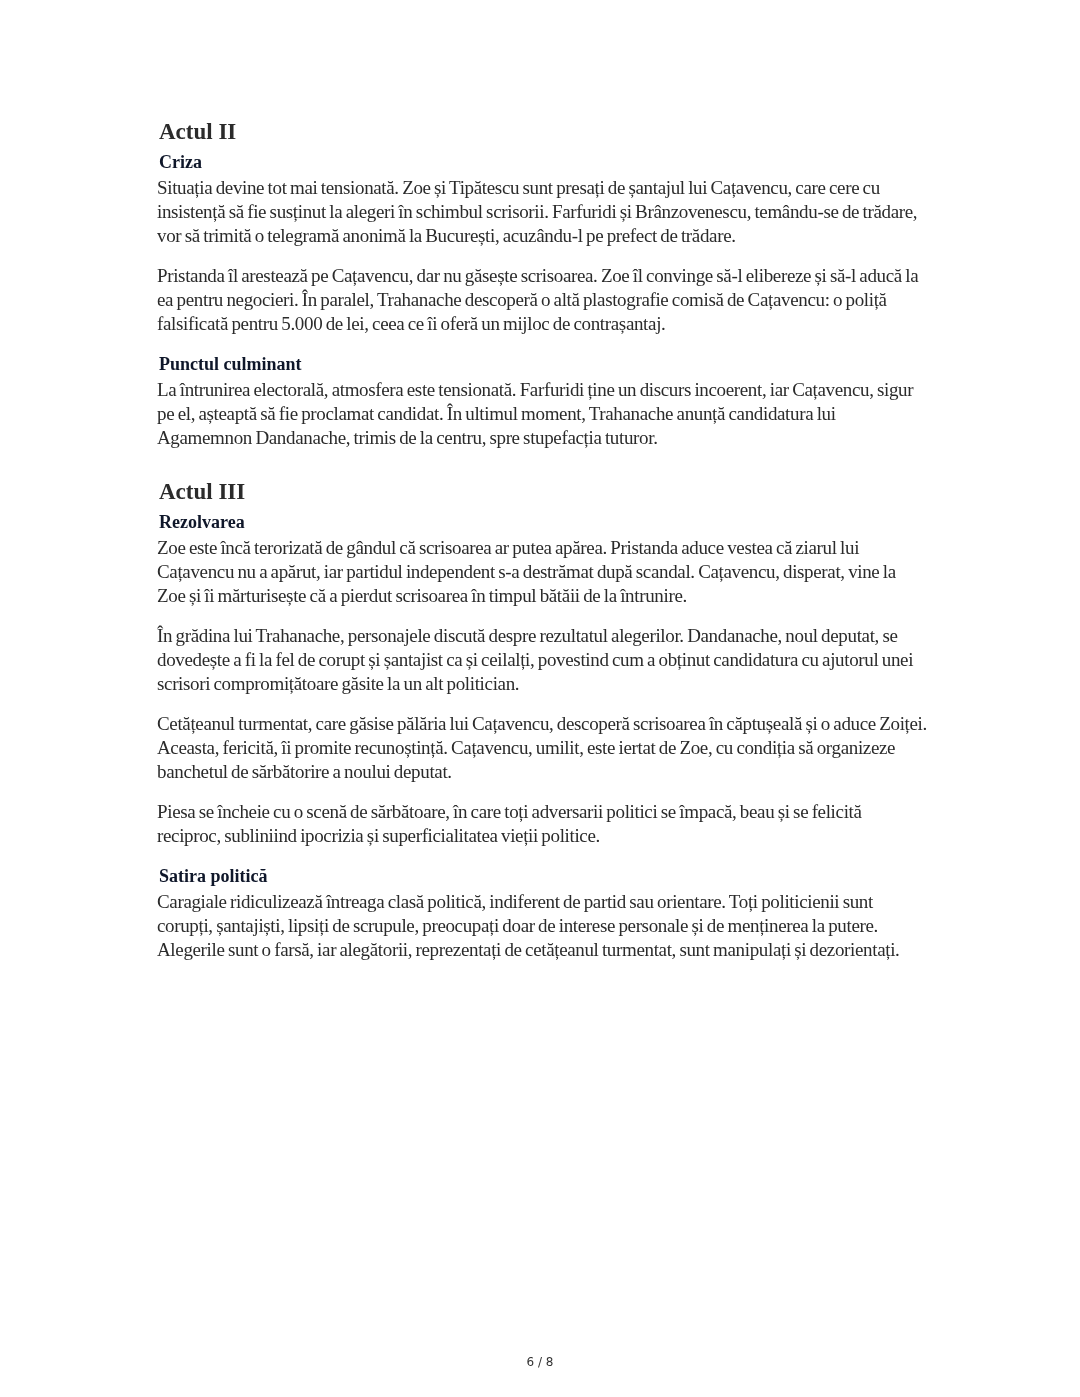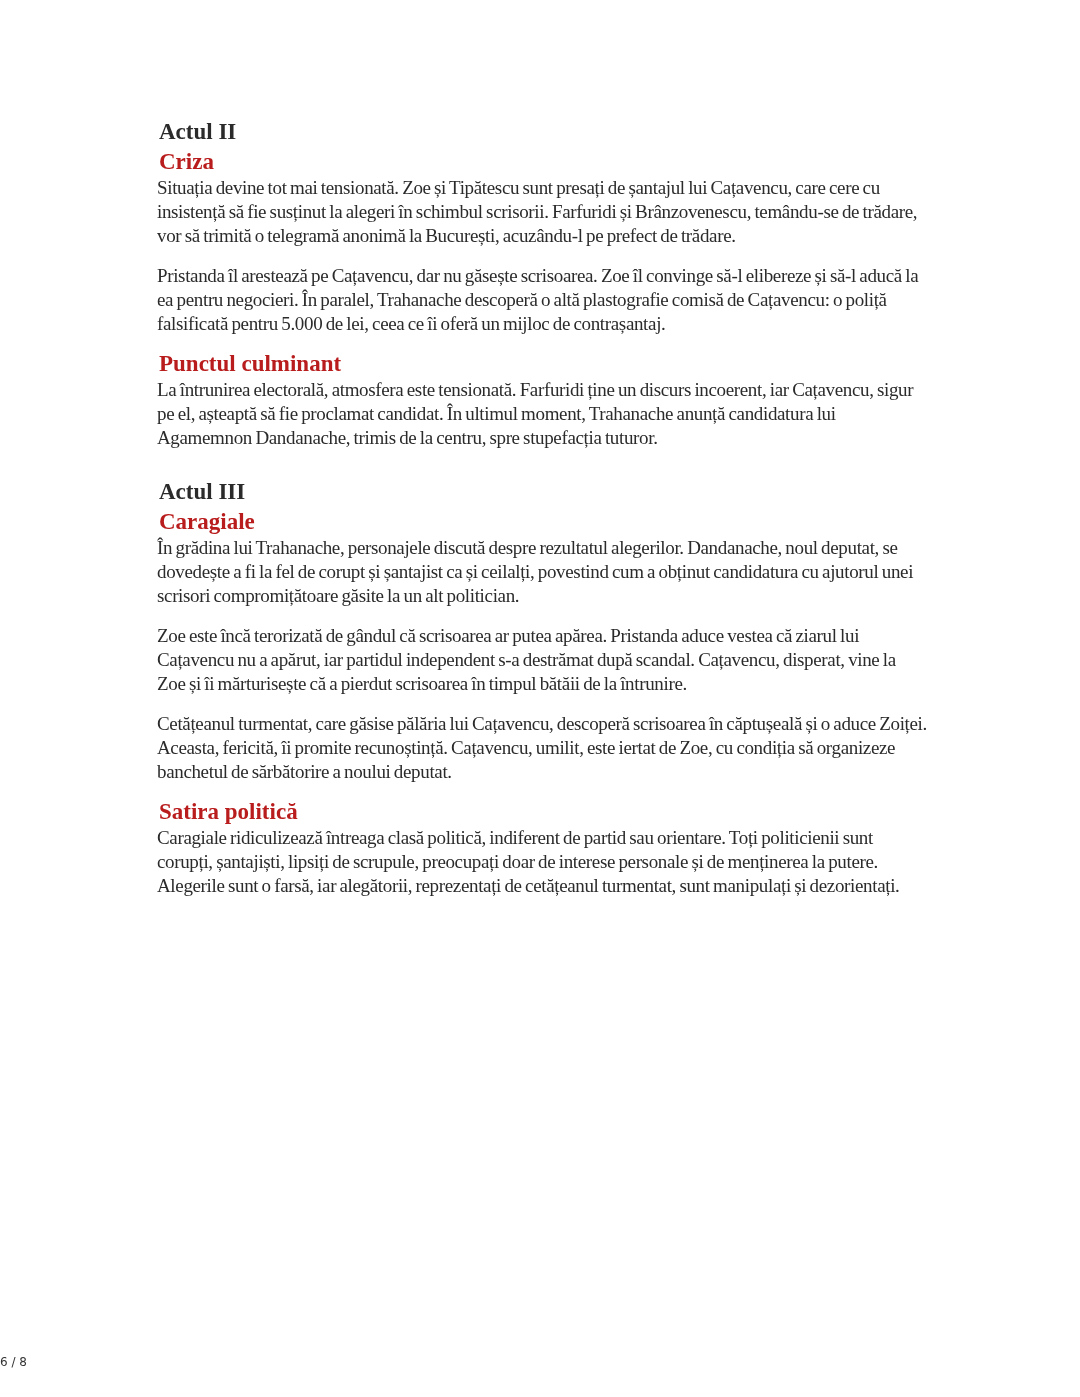--- a/index.html
+++ b/index.html
@@ -17,47 +17,48 @@
     font-family: "Liberation Serif", "DejaVu Serif", serif;
     font-size: 19px;
   }
   h2.act {
     font-family: "Liberation Serif", "DejaVu Serif", serif;
     font-weight: bold; font-size: 23px; line-height: 28px;
     margin: 28px 0 4px 2px; color: #2b2b2b;
   }
   h3.sub {
     font-family: "Liberation Serif", "DejaVu Serif", serif;
-    font-weight: bold; font-size: 23px; line-height: 24px;
-    margin: 0 0 2px 2px; color: #b91c1c;
+    font-weight: bold; font-size: 18px; line-height: 24px;
+    margin: 0 0 2px 2px; color: #0f172a;
   }
   h3.sub.spaced { margin-top: 3px; }
   .footer {
     position: absolute; left: 0; width: 1080px; top: 1355px;
-    text-align: left; font-family: "DejaVu Sans", sans-serif;
+    text-align: center; font-family: "DejaVu Sans", sans-serif;
     font-size: 12px; color: #333;
   }
 </style>
 </head>
 <body>
 
 <div class="page">
 
   <h2 class="act">Actul II</h2>
   <h3 class="sub">Criza</h3>
   <p class="body">Situația devine tot mai tensionată. Zoe și Tipătescu sunt presați de șantajul lui Cațavencu, care cere cu insistență să fie susținut la alegeri în schimbul scrisorii. Farfuridi și Brânzovenescu, temându-se de trădare, vor să trimită o telegramă anonimă la București, acuzându-l pe prefect de trădare.</p>
   <p class="body">Pristanda îl arestează pe Cațavencu, dar nu găsește scrisoarea. Zoe îl convinge să-l elibereze și să-l aducă la ea pentru negocieri. În paralel, Trahanache descoperă o altă plastografie comisă de Cațavencu: o poliță falsificată pentru 5.000 de lei, ceea ce îi oferă un mijloc de contrașantaj.</p>
 
   <h3 class="sub spaced">Punctul culminant</h3>
   <p class="body">La întrunirea electorală, atmosfera este tensionată. Farfuridi ține un discurs incoerent, iar Cațavencu, sigur pe el, așteaptă să fie proclamat candidat. În ultimul moment, Trahanache anunță candidatura lui Agamemnon Dandanache, trimis de la centru, spre stupefacția tuturor.</p>
 
   <h2 class="act">Actul III</h2>
-  <h3 class="sub">Caragiale</h3>
+  <h3 class="sub">Rezolvarea</h3>
+  <p class="body">Zoe este încă terorizată de gândul că scrisoarea ar putea apărea. Pristanda aduce vestea că ziarul lui Cațavencu nu a apărut, iar partidul independent s-a destrămat după scandal. Cațavencu, disperat, vine la Zoe și îi mărturisește că a pierdut scrisoarea în timpul bătăii de la întrunire.</p>
   <p class="body">În grădina lui Trahanache, personajele discută despre rezultatul alegerilor. Dandanache, noul deputat, se dovedește a fi la fel de corupt și șantajist ca și ceilalți, povestind cum a obținut candidatura cu ajutorul unei scrisori compromițătoare găsite la un alt politician.</p>
-  <p class="body">Zoe este încă terorizată de gândul că scrisoarea ar putea apărea. Pristanda aduce vestea că ziarul lui Cațavencu nu a apărut, iar partidul independent s-a destrămat după scandal. Cațavencu, disperat, vine la Zoe și îi mărturisește că a pierdut scrisoarea în timpul bătăii de la întrunire.</p>
 
   <p class="body">Cetățeanul turmentat, care găsise pălăria lui Cațavencu, descoperă scrisoarea în căptușeală și o aduce Zoiței. Aceasta, fericită, îi promite recunoștință. Cațavencu, umilit, este iertat de Zoe, cu condiția să organizeze banchetul de sărbătorire a noului deputat.</p>
+  <p class="body">Piesa se încheie cu o scenă de sărbătoare, în care toți adversarii politici se împacă, beau și se felicită reciproc, subliniind ipocrizia și superficialitatea vieții politice.</p>
 
   <h3 class="sub">Satira politică</h3>
   <p class="body">Caragiale ridiculizează întreaga clasă politică, indiferent de partid sau orientare. Toți politicienii sunt corupți, șantajiști, lipsiți de scrupule, preocupați doar de interese personale și de menținerea la putere. Alegerile sunt o farsă, iar alegătorii, reprezentați de cetățeanul turmentat, sunt manipulați și dezorientați.</p>
 </div>
 
 <div class="footer">6 / 8</div>
 
 </body></html>

